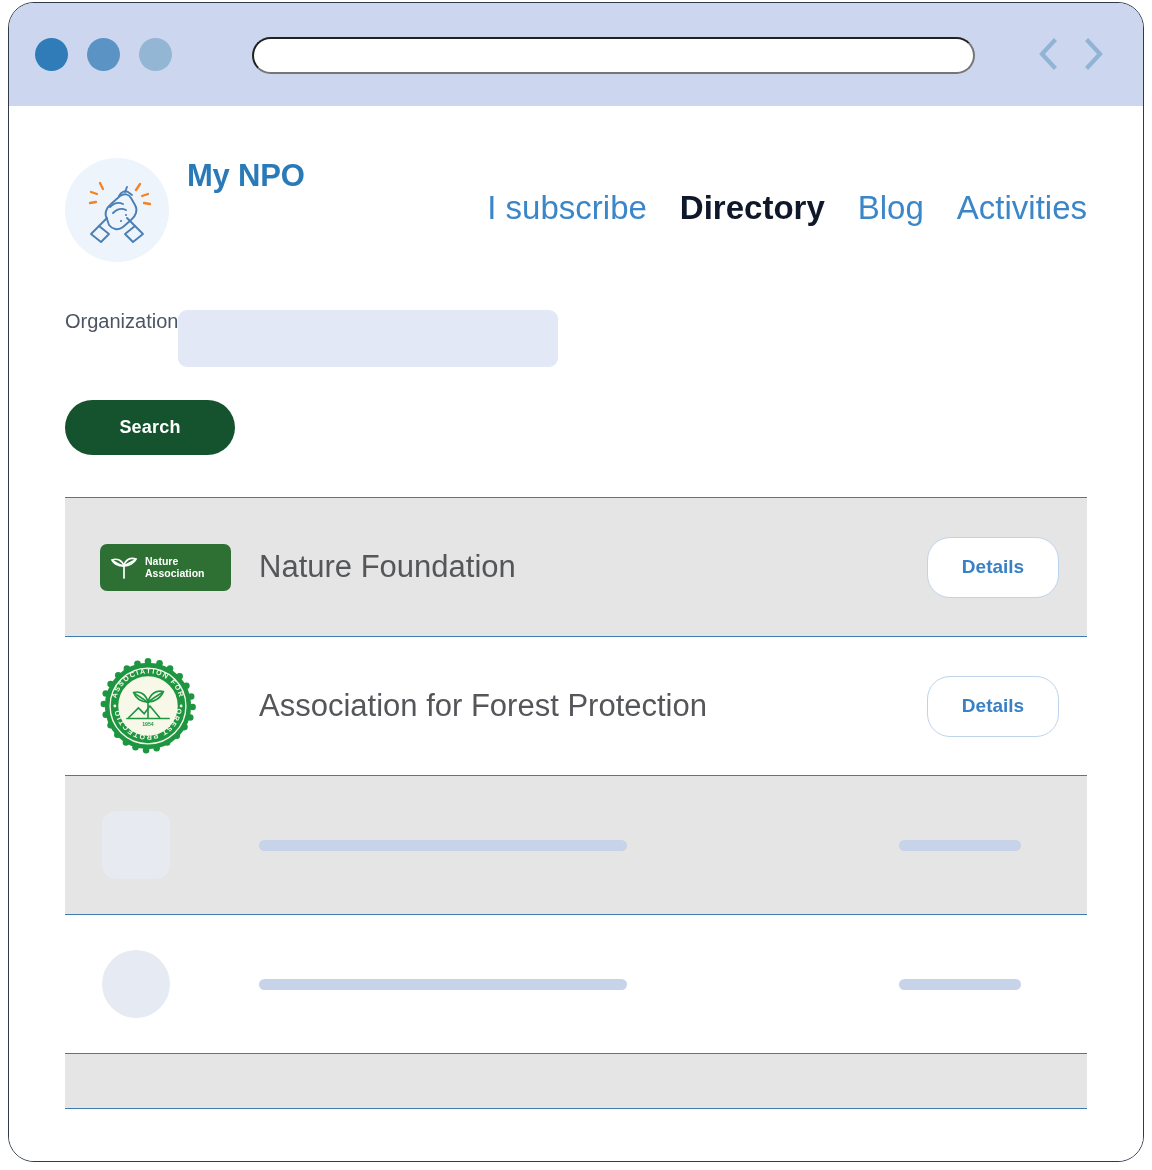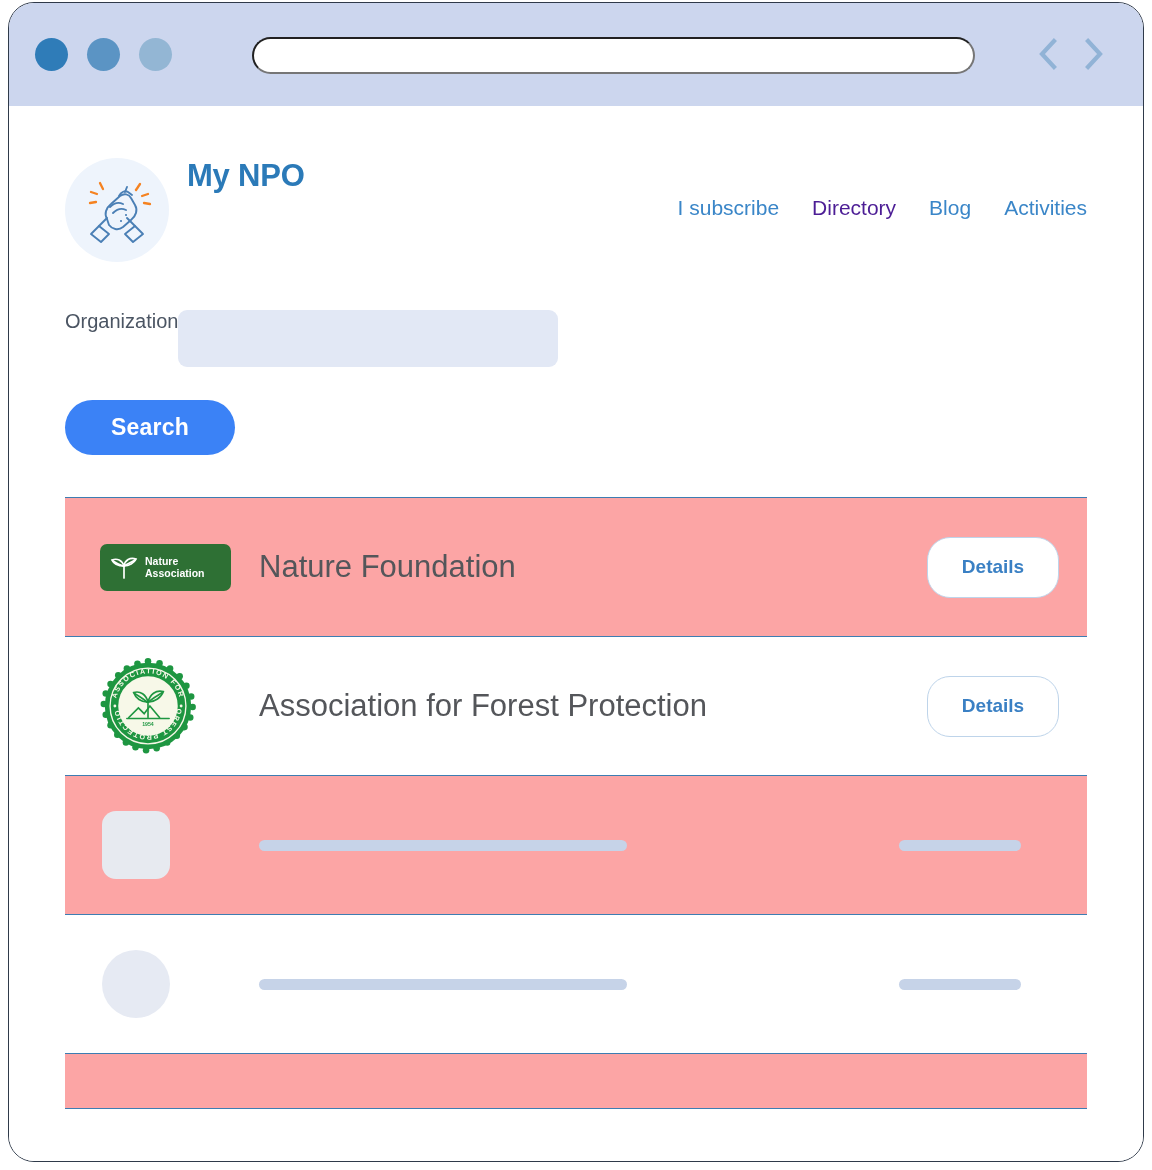--- a/index.html
+++ b/index.html
@@ -98,29 +98,29 @@
   }
 
   .main-nav {
     margin-left: auto;
     display: flex;
     align-items: center;
     gap: 33px;
     padding-bottom: 4px;
   }
   .nav-link {
-    font-size: 21px;
+    font-size: 33px;
     color: #3a86c8;
     text-decoration: none;
     cursor: pointer;
     white-space: nowrap;
   }
   .nav-link.active {
-    color: #4c1d95;
-    font-weight: normal;
+    color: #0f172a;
+    font-weight: bold;
   }
 
   
   .search-form {
     margin-top: 48px;
     display: flex;
     gap: 31px;
   }
   .field { display: flex; flex-direction: row; }
   .field-org { width: 493px; }
@@ -142,42 +142,42 @@
     outline: none;
     width: 100%;
   }
 
   .search-button {
     margin-top: 33px;
     width: 170px;
     height: 55px;
     border: none;
     border-radius: 28px;
-    background: #3b82f6;
+    background: #14532d;
     color: #ffffff;
-    font-size: 23px;
+    font-size: 18px;
     font-weight: bold;
     font-family: "Liberation Sans", sans-serif;
     cursor: pointer;
     letter-spacing: 0.2px;
   }
 
   
   .results {
     margin-top: 42px;
     border-top: 1.6px solid #3d7db2;
   }
   .result-row {
     border-bottom: 1.6px solid #3d7db2;
     display: flex;
     align-items: center;
     padding: 0 28px 0 35px;
     min-height: 139px;
   }
-  .row-tint   { background: #fca5a5; }
+  .row-tint   { background: #e5e5e5; }
   .row-plain  { background: #ffffff; }
 
   .row-logo {
     width: 138px;
     flex: 0 0 auto;
     display: flex;
     align-items: center;
   }
   .row-title {
     font-size: 31px;

